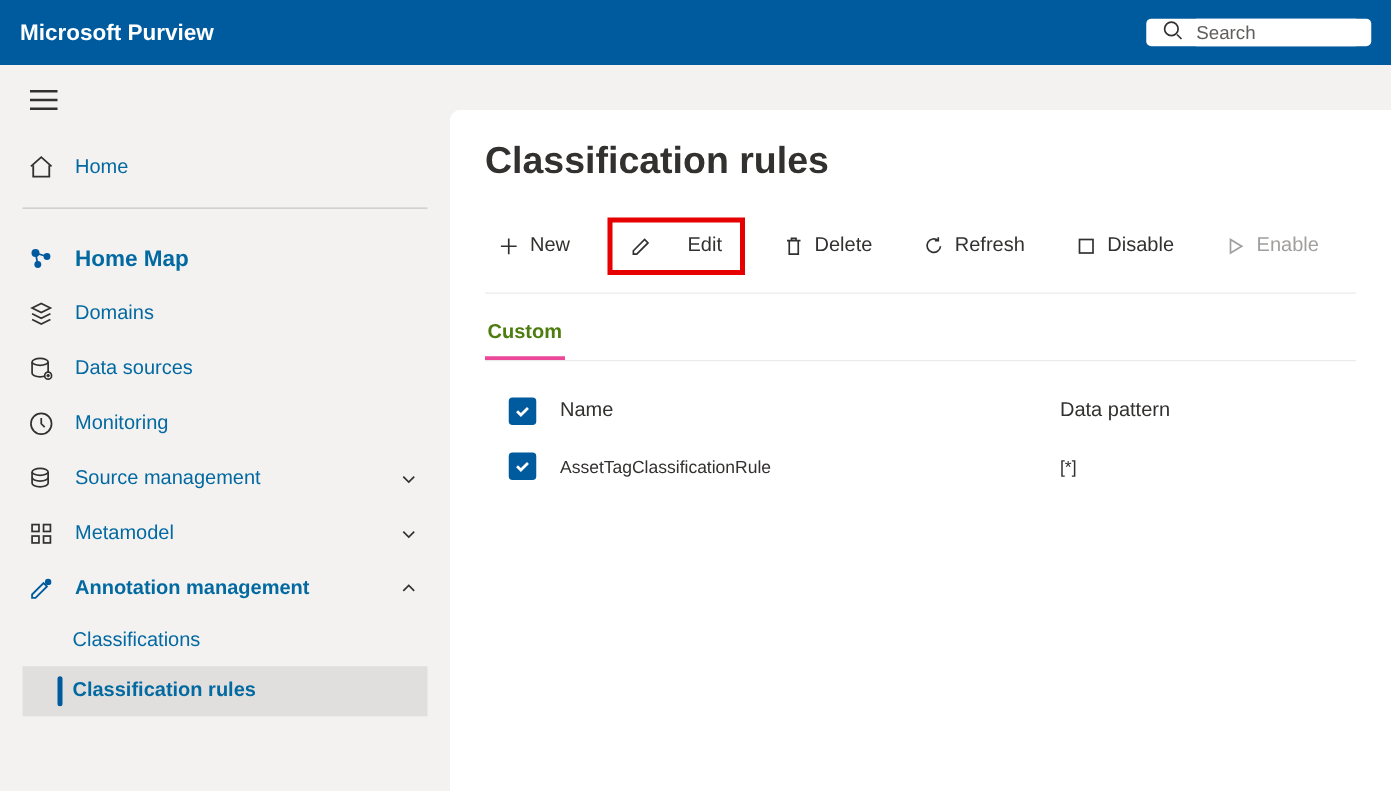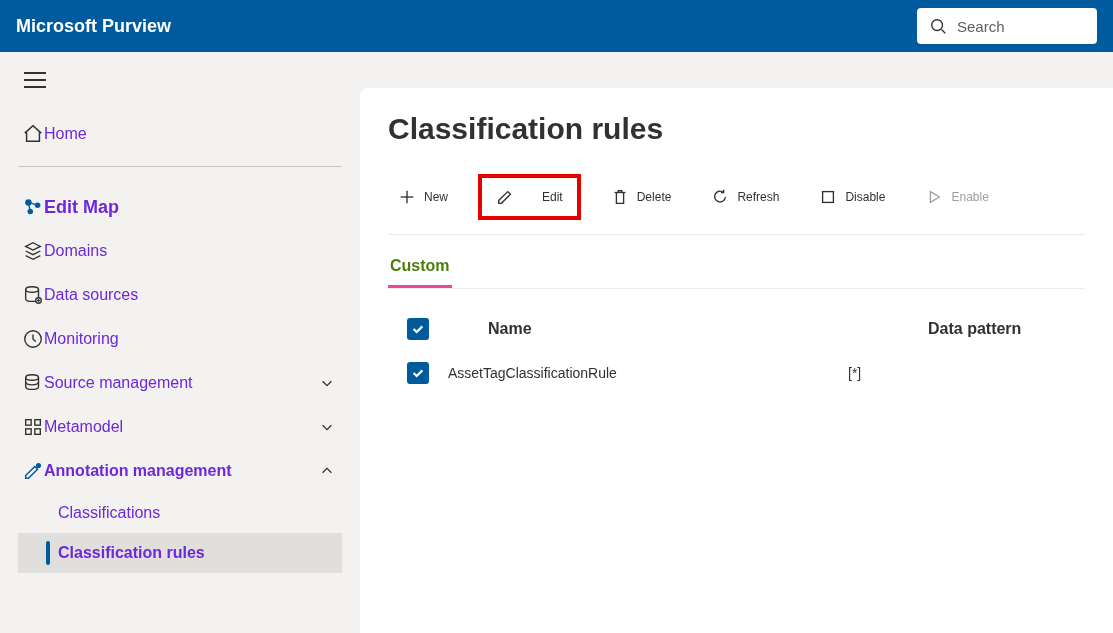--- a/index.html
+++ b/index.html
@@ -21,23 +21,22 @@
     padding: 0 16px;
     justify-content: space-between;
   }
   .brand {
     color: #fff;
     font-size: 18px;
     font-weight: 600;
   }
   .search-box {
     display: flex;
-    align-items: center;
     background: #fff;
-    height: 36px;
+    height: 22px;
     border-radius: 4px;
     padding: 0 12px;
     width: 180px;
     gap: 10px;
   }
   .search-box svg { flex-shrink: 0; }
   .search-box input {
     border: none;
     outline: none;
     font-size: 15px;
@@ -69,24 +68,25 @@
   }
   .hamburger span {
     height: 2px;
     background: #323130;
     width: 100%;
   }
   .nav-item {
     display: flex;
     align-items: center;
     height: 44px;
+    gap: 16px;
     padding-left: 4px;
     cursor: pointer;
     font-size: 16px;
-    color: #6d28d9;
+    color: #0369a1;
   }
   .nav-item.section { font-weight: 600; font-size: 18px; }
   .nav-item .nav-label { flex: 1; }
   .nav-item svg.icon { width: 22px; height: 22px; flex-shrink: 0; }
   .nav-item.sub { padding-left: 40px; height: 40px; }
   .nav-item.sub.no-icon { padding-left: 40px; }
   .nav-item.active {
     font-weight: 600;
     background: #e1dfdd;
     position: relative;
@@ -133,21 +133,21 @@
     padding-bottom: 14px;
     border-bottom: 1px solid #edebe9;
     margin-bottom: 0;
   }
   .tool-btn {
     display: flex;
     align-items: center;
     gap: 8px;
     padding: 6px 10px;
     cursor: pointer;
-    font-size: 12px;
+    font-size: 16px;
     color: #323130;
   }
   .tool-btn.disabled { color: #a19f9d; cursor: default; }
   .tool-btn svg { width: 18px; height: 18px; }
   .tool-btn.highlighted {
     border: 4px solid #e60000;
     padding: 10px 14px;
     gap: 28px;
   }
   .tabs {
@@ -186,21 +186,21 @@
   .filter-input input::placeholder { color: #605e5c; }
 
   .table {
     margin-top: 18px;
   }
   .table-header, .table-row {
     display: flex;
     align-items: center;
     height: 44px;
   }
-  .table-header { font-weight: 700; font-size: 16px; gap: 40px; }
+  .table-header { font-weight: 400; font-size: 16px; }
   .col-check { width: 60px; display: flex; justify-content: center; }
   .col-name { width: 400px; }
   .col-pattern { flex: 1; }
   .checkbox {
     width: 22px;
     height: 22px;
     background: #005a9e;
     border-radius: 3px;
     display: flex;
     align-items: center;
@@ -242,21 +242,21 @@
     <div class="divider"></div>
 
     <div class="nav-item section">
       <svg class="icon" viewBox="0 0 24 24" fill="#005a9e">
         <circle cx="7" cy="7" r="3.5"></circle>
         <circle cx="17" cy="10" r="3"></circle>
         <circle cx="9" cy="17" r="3"></circle>
         <line x1="7" y1="7" x2="17" y2="10" stroke="#005a9e" stroke-width="1.5"></line>
         <line x1="7" y1="7" x2="9" y2="17" stroke="#005a9e" stroke-width="1.5"></line>
       </svg>
-      <span class="nav-label">Edit Map</span>
+      <span class="nav-label">Home Map</span>
     </div>
 
     <div class="nav-item">
       <svg class="icon" viewBox="0 0 24 24" fill="none" stroke="#323130" stroke-width="1.5">
         <path d="M12 3 L20 7 L12 11 L4 7 Z"></path>
         <path d="M4 12 L12 16 L20 12"></path>
         <path d="M4 17 L12 21 L20 17"></path>
       </svg>
       <span class="nav-label">Domains</span>
     </div>

